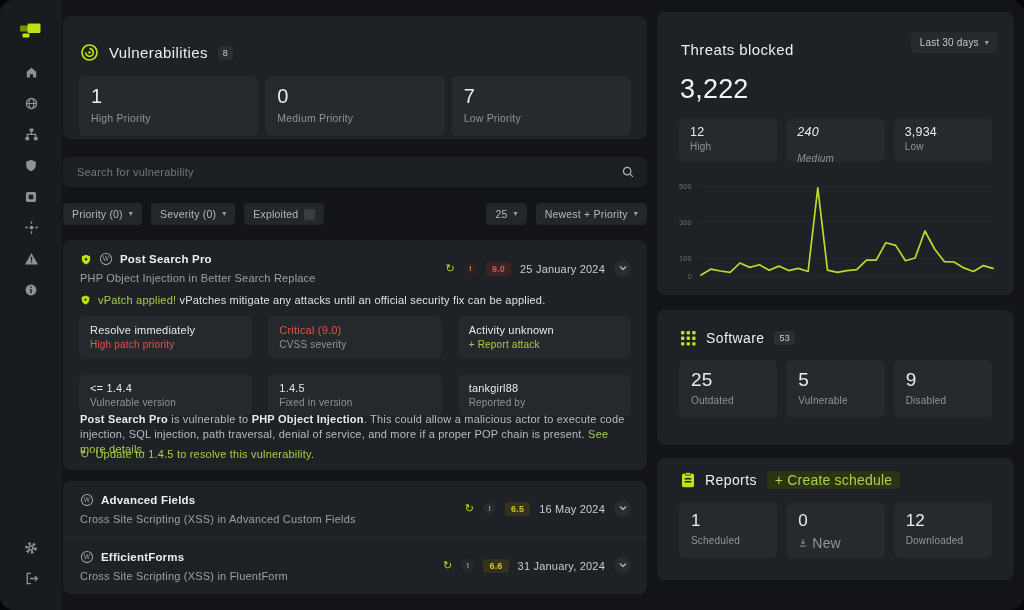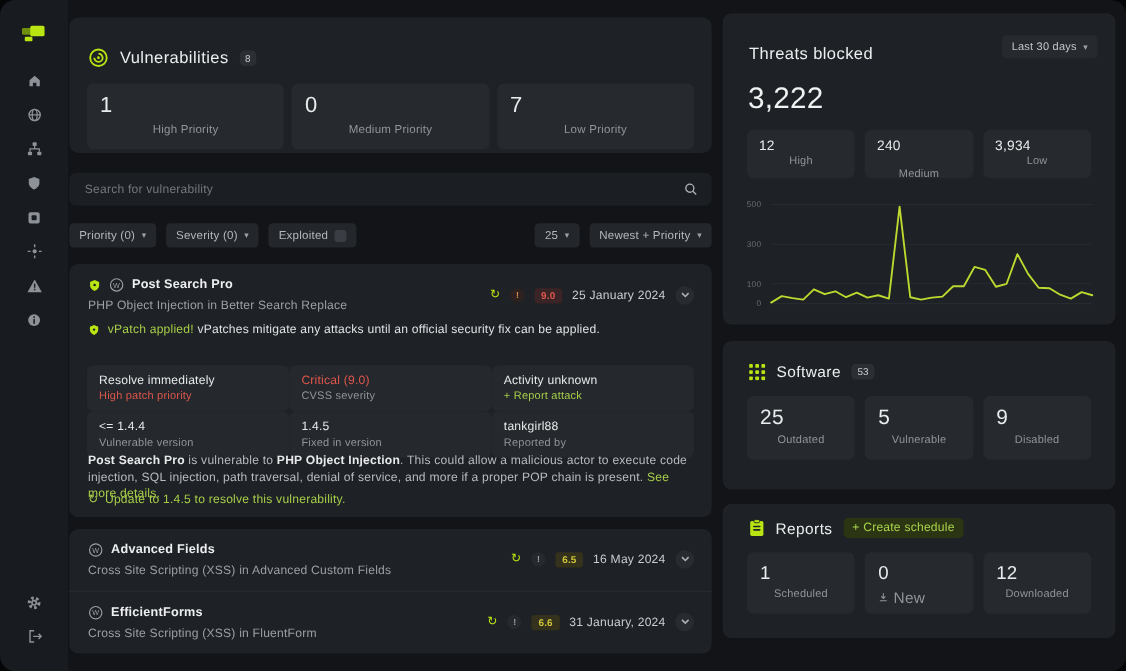--- a/index.html
+++ b/index.html
@@ -14,21 +14,21 @@
              padding:22px 0 16px; }
   .logo-wrap { margin-bottom:14px; cursor:pointer; }
   .nav-item { height:31px; width:100%; display:flex; align-items:center; justify-content:center;
               cursor:pointer; }
   .side-spacer { flex:1; }
 
   
   .panel { position:absolute; background:#1e2125; border-radius:8px; }
   .stat-card { background:#26292e; border-radius:6px; padding:9px 12px; }
   .stat-value { color:#e9ebec; font-weight:400; }
-  .stat-label { color:#8f959a; font-size:10.5px; margin-top:4px;text-align:center; }
+  .stat-label { color:#8f959a; font-size:10.5px; margin-top:4px; }
 
   .panel-head { display:flex; align-items:center; gap:10px; }
   .panel-title { color:#eceeef; font-size:15px; font-weight:500; letter-spacing:.4px; }
   .count-badge { background:#2b2f34; color:#c9cdd0; font-size:9px; border-radius:4px;
                  padding:2px 5px; min-width:14px; text-align:center; }
 
   
   .search-bar { position:absolute; left:63px; top:157px; width:584px; height:30px;
                 background:#1b1e22; border-radius:6px; display:flex; align-items:center; }
   .search-bar input { flex:1; background:transparent; border:none; outline:none;
@@ -68,21 +68,21 @@
   .desc b { color:#e7e9eb; font-weight:700; }
   .link-green { color:#a6ce49; cursor:pointer; }
   .divider { position:absolute; left:0; right:0; height:1px; background:#2a2d32; }
 
   
   .big-number { color:#f0f2f3; font-weight:400; }
   .range-btn { position:absolute; right:16px; top:20px; background:#26292e; border-radius:4px;
                height:21px; padding:0 9px; display:flex; align-items:center; gap:6px;
                color:#c3c7ca; font-size:10px; cursor:pointer; }
   .create-btn { background:#2b3513; border-radius:4px; height:18px; padding:0 8px;
-                display:flex; align-items:center; color:#a9d34b; font-size:11px;
+                display:flex; align-items:center; color:#a9d34b; font-size:14px;
                 cursor:pointer; }
 </style>
 </head>
 <body>
 
 <div class="app">
 
   <nav class="sidebar">
     <div class="logo-wrap">
       <svg width="24" height="17" viewBox="0 0 24 17">
@@ -245,21 +245,21 @@
         <path d="M8 1.5 L13.5 3.8 V8 C13.5 11.4 10 13.7 8 14.6 C6 13.7 2.5 11.4 2.5 8 V3.8 Z" fill="#b9e512"></path>
         <circle cx="8" cy="7.5" r="1.6" fill="#1e2125"></circle>
       </svg>
       <span>
         <span class="txt-green">vPatch applied!</span>
         <span style="color:#dfe1e3;">vPatches mitigate any attacks until an official security fix can be applied.</span>
       </span>
     </div>
 
     <div style="position:absolute; left:16px; top:76px; width:552px; display:grid;
-                grid-template-columns:1fr 1fr 1fr; gap:0;margin-top:16px;">
+                grid-template-columns:1fr 1fr 1fr; gap:16px;">
       <div class="detail-card">
         <div class="dc-title">Resolve immediately</div>
         <div class="dc-sub txt-red">High patch priority</div>
       </div>
       <div class="detail-card">
         <div class="dc-title txt-red">Critical (9.0)</div>
         <div class="dc-sub">CVSS severity</div>
       </div>
       <div class="detail-card">
         <div class="dc-title">Activity unknown</div>
@@ -342,21 +342,21 @@
     <div class="range-btn">
       <span>Last 30 days</span>
       <span class="caret">▾</span>
     </div>
     <div class="big-number" style="position:absolute; left:23px; top:62px; font-size:27px;">3,222</div>
     <div style="position:absolute; left:22px; top:106px; width:313px; display:flex; gap:9px;">
       <div class="stat-card" style="flex:1; height:44px; padding:7px 11px;">
         <div class="stat-value" style="font-size:12.5px;">12</div>
         <div class="stat-label" style="margin-top:2px; font-size:10px;">High</div>
       </div>
-      <div class="stat-card" style="flex:1; height:44px; padding:7px 11px;">
+      <div class="stat-card" style="flex:1; height:44px; padding:7px 11px;font-style:italic;">
         <div class="stat-value" style="font-size:12.5px;">240</div>
         <div class="stat-label" style="margin-top:14px; font-size:10px;">Medium</div>
       </div>
       <div class="stat-card" style="flex:1; height:44px; padding:7px 11px;">
         <div class="stat-value" style="font-size:12.5px;">3,934</div>
         <div class="stat-label" style="margin-top:2px; font-size:10px;">Low</div>
       </div>
     </div>
     <svg id="threat-chart" viewBox="0 0 330 118" style="position:absolute; left:14px; top:162px; width:330px; height:118px;">
         <line x1="30" x2="322" y1="12.0" y2="12.0" stroke="#272b30" stroke-width="1"></line>

